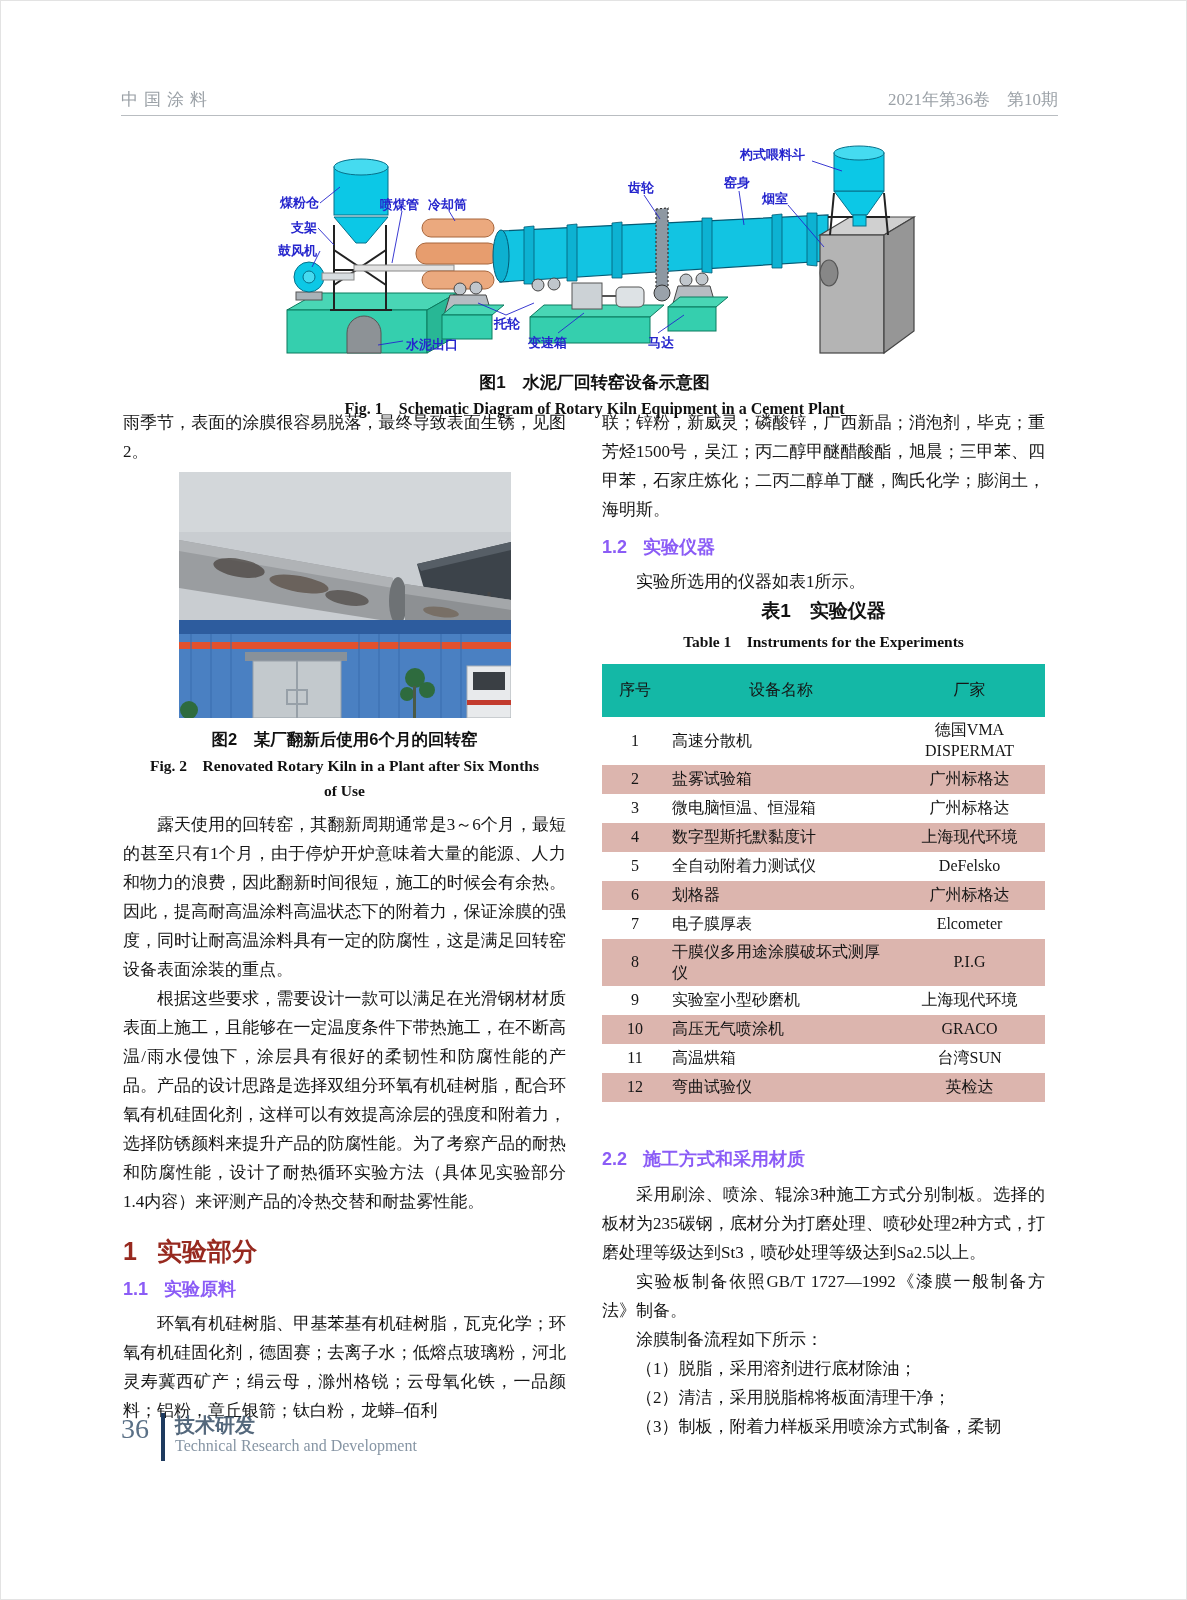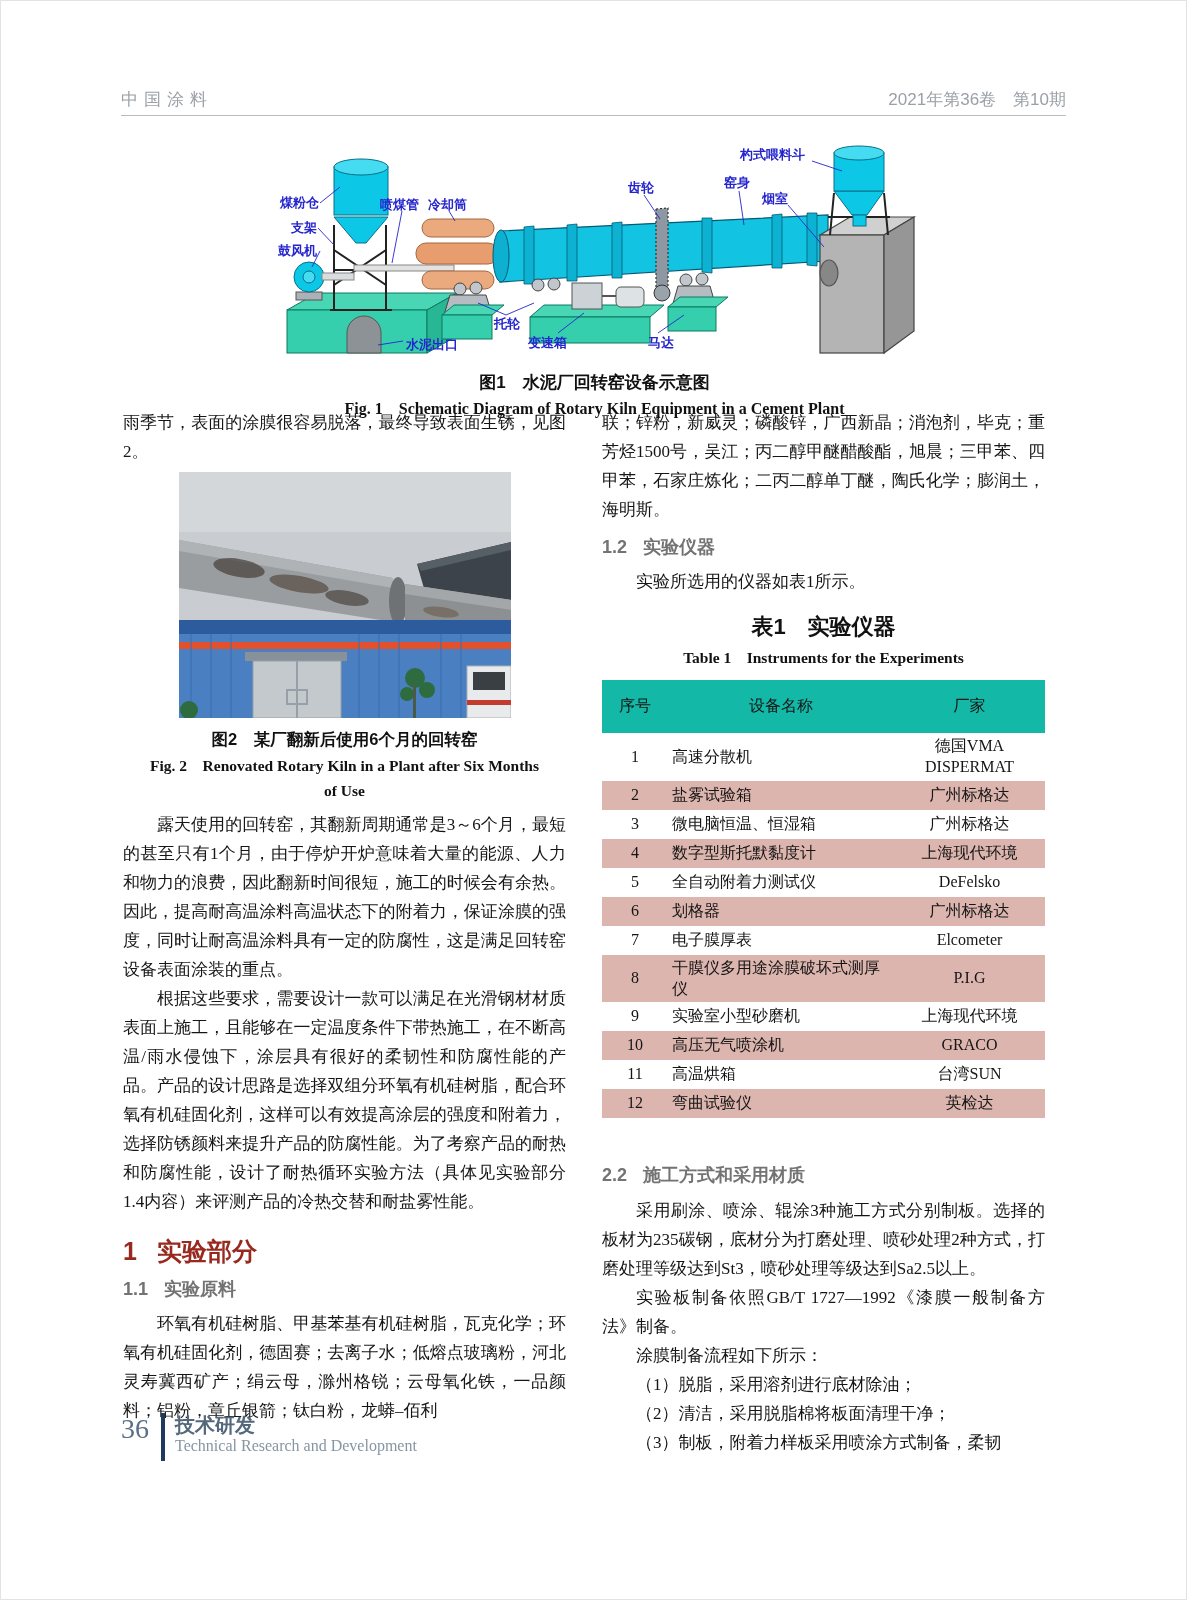--- a/index.html
+++ b/index.html
@@ -3,24 +3,24 @@
 <meta charset="utf-8">
 <style>
   html,body{margin:0;padding:0;background:#ffffff;}
   .page{
     position:relative;width:1187px;height:1600px;box-sizing:border-box;
     background:#ffffff;border:1px solid #e3e3e3;overflow:hidden;
     font-family:"Liberation Serif","DejaVu Serif",serif;color:#151515;
   }
   
   .header{
-    position:absolute;top:80px;left:120px;right:120px;height:30px;
+    position:absolute;top:80px;left:120px;right:128px;height:30px;
     border-bottom:1.5px solid #b9bdc1;display:flex;justify-content:space-between;
     align-items:flex-end;padding-bottom:4px;color:#9aa0a6;
-    font-family:Liberation Sans, sans-serif;font-size:17px;
+    font-family:Liberation Serif, serif;font-size:17px;
   }
   .header .journal{letter-spacing:6px;}
   
   .fig1-block{position:absolute;top:124px;left:0;width:1187px;text-align:center;}
   .fig1-block svg{display:block;margin:0 auto;}
   .cap-zh{font-family:"Liberation Sans","DejaVu Sans",sans-serif;font-weight:bold;
     font-size:17px;margin-top:6px;color:#111;}
   .cap-en{font-family:"Liberation Serif","DejaVu Serif",serif;font-weight:bold;
     font-size:16px;margin-top:3px;color:#111;line-height:1.55;}
   
@@ -33,25 +33,25 @@
   .fig2-wrap svg{display:block;margin:0 auto;}
   .fig2-capzh{font-family:"Liberation Sans","DejaVu Sans",sans-serif;font-weight:bold;
     font-size:16.5px;margin-top:7px;color:#111;}
   .fig2-capen{font-family:"Liberation Serif","DejaVu Serif",serif;font-weight:bold;
     font-size:15.5px;line-height:1.6;color:#111;}
   
   .h1{font-family:"Liberation Sans","DejaVu Sans",sans-serif;font-weight:bold;
     color:#97291f;font-size:25px;margin:20px 0 10px 0;line-height:1.2;text-align:left;}
   .h1 .num{margin-right:20px;}
   .h2{font-family:"Liberation Sans","DejaVu Sans",sans-serif;font-weight:bold;
-    color:#737373;font-size:18px;margin:12px 0 8px 0;line-height:1.3;text-align:left;}
+    color:#8b5cf6;font-size:18px;margin:12px 0 8px 0;line-height:1.3;text-align:left;}
   .h2 .num{margin-right:16px;}
   
   .tbl-title-zh{text-align:center;font-family:"Liberation Sans","DejaVu Sans",sans-serif;
-    font-weight:bold;font-size:22px;margin-top:16px;color:#111;}
+    font-weight:bold;font-size:19px;color:#111;}
   .tbl-title-en{text-align:center;font-family:"Liberation Serif","DejaVu Serif",serif;
     font-weight:bold;font-size:15.5px;margin:2px 0 8px 0;color:#111;}
   table.instruments{width:100%;border-collapse:collapse;font-size:16px;line-height:1.3;
     text-align:center;margin-bottom:46px;}
   table.instruments th{background:#14b8a6;font-weight:normal;padding:16px 4px;}
   table.instruments td{padding:3px 4px;height:23px;}
   table.instruments tr.stripe td{background:#dcb5ae;}
   td.name,th.name{width:218px;}
   td.no,th.no{width:58px;}
   td.name{text-align:left;padding-left:10px;}

